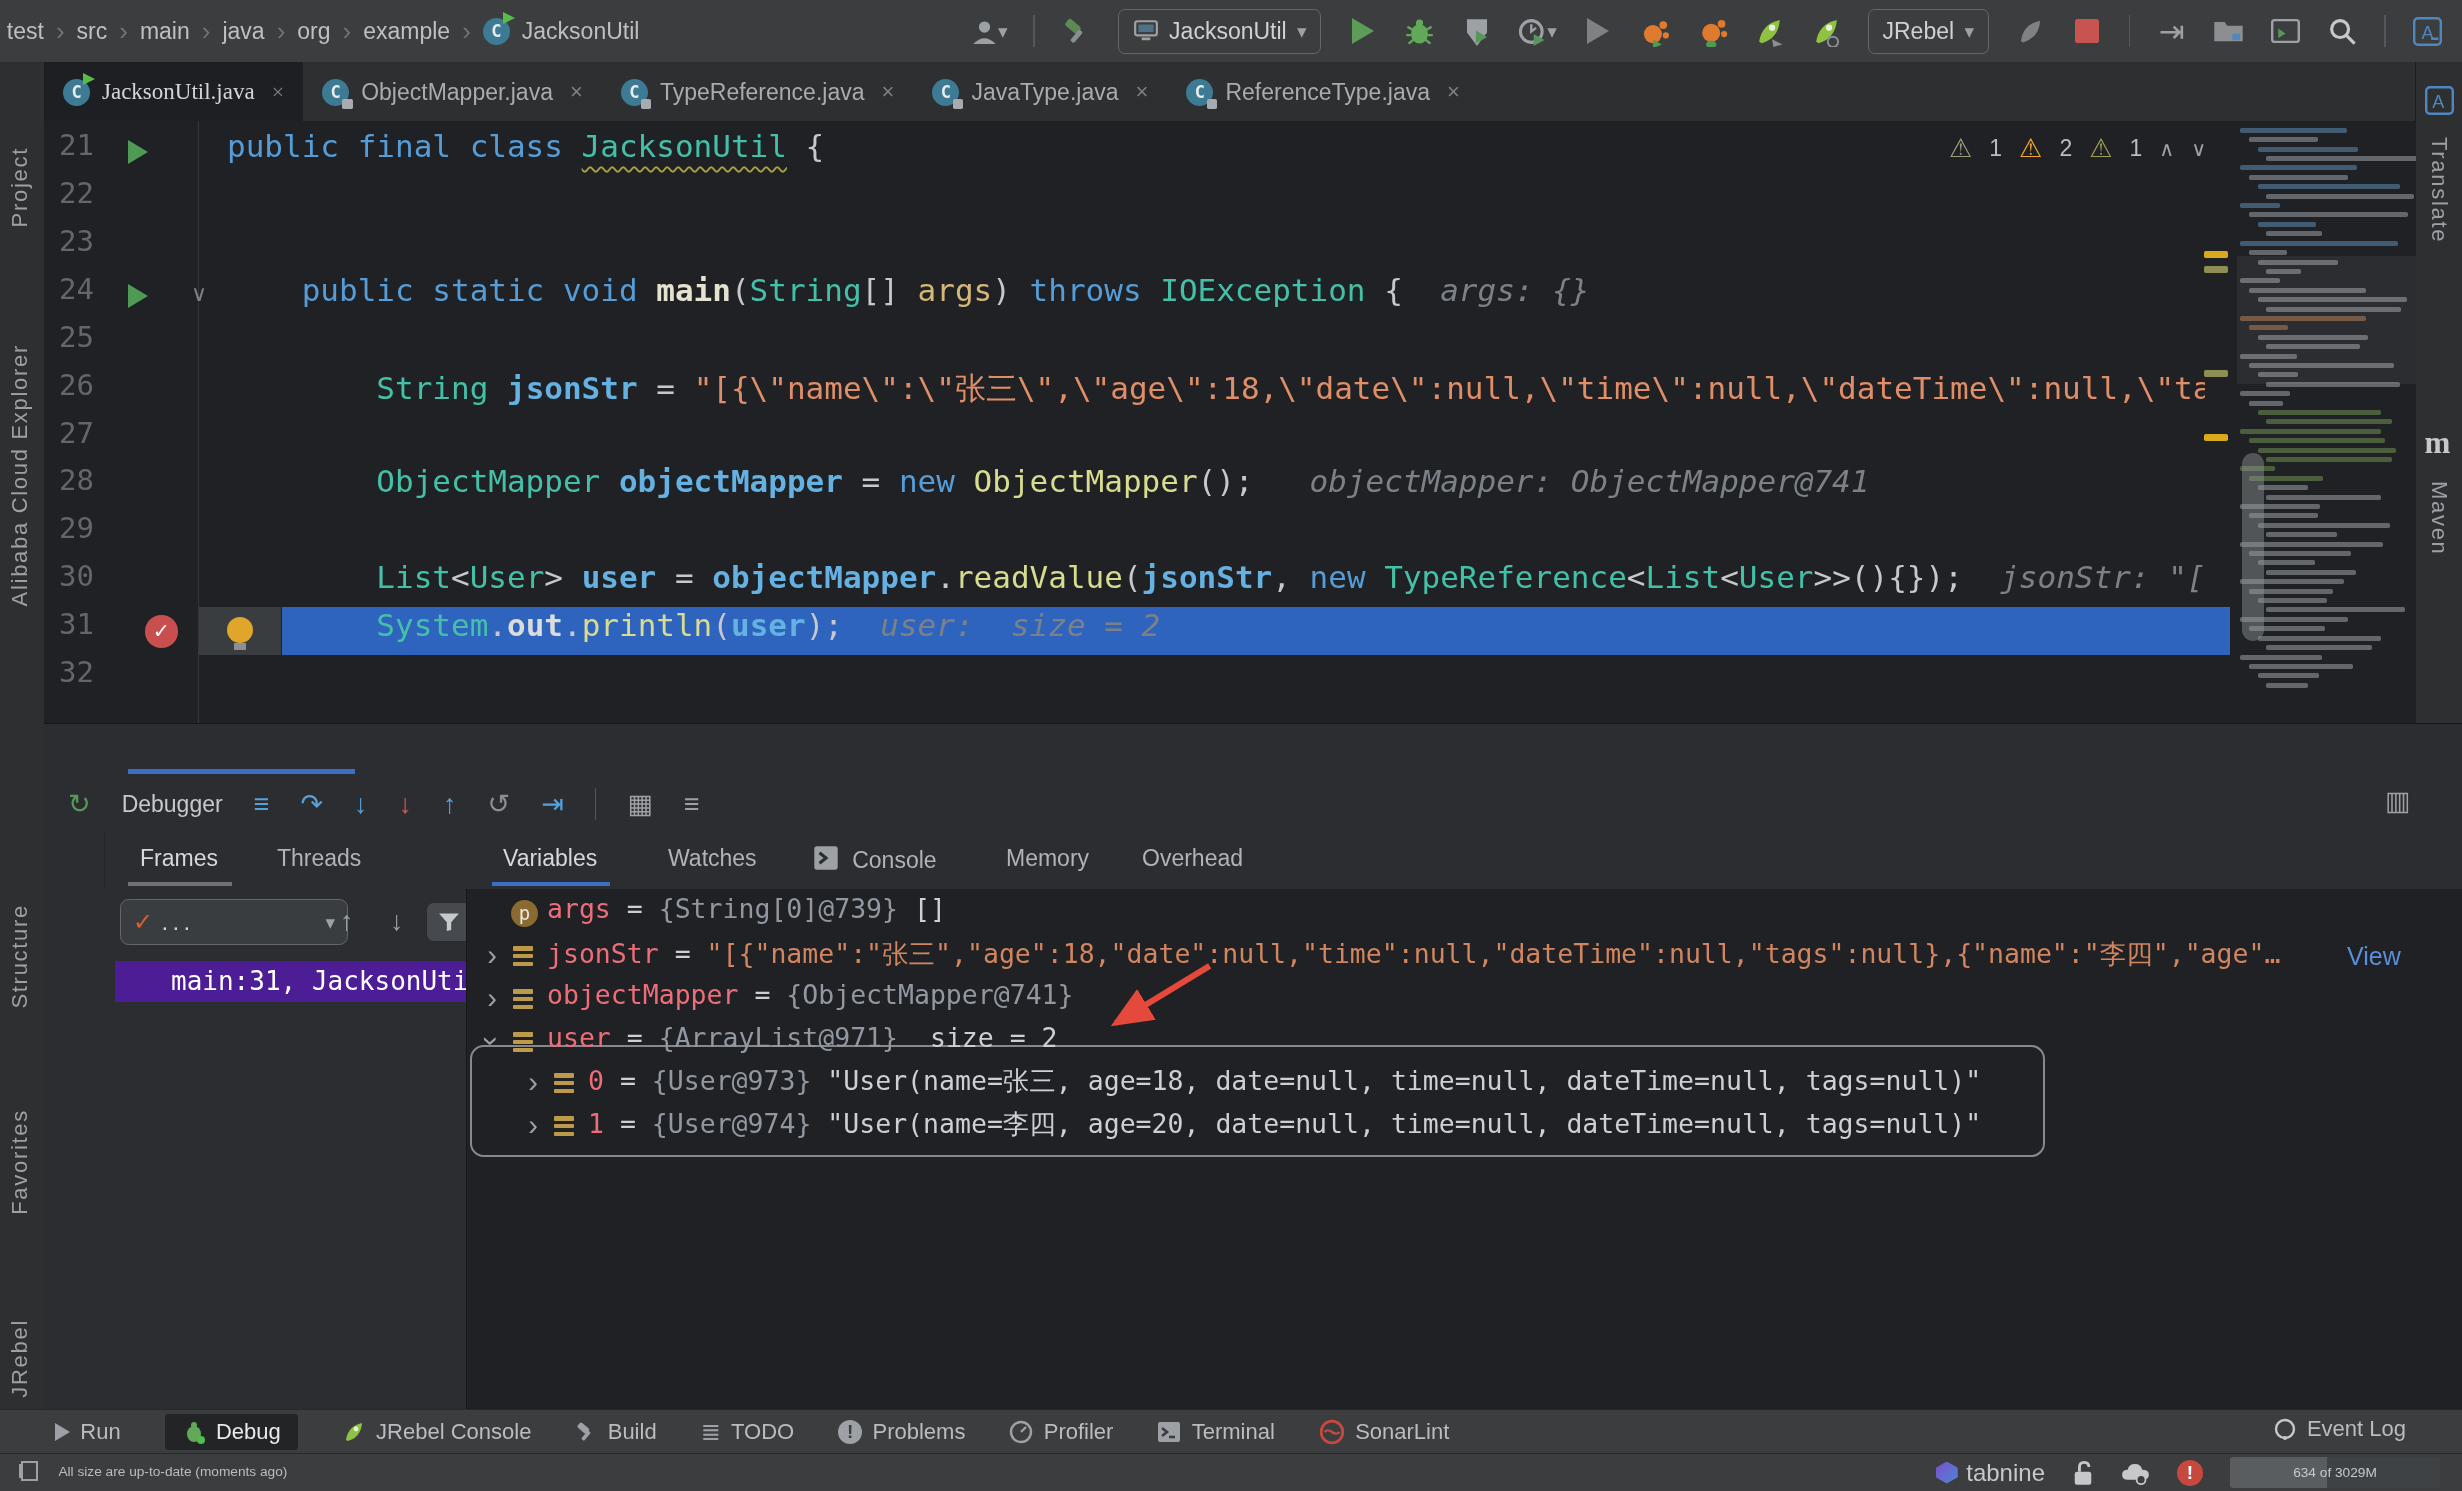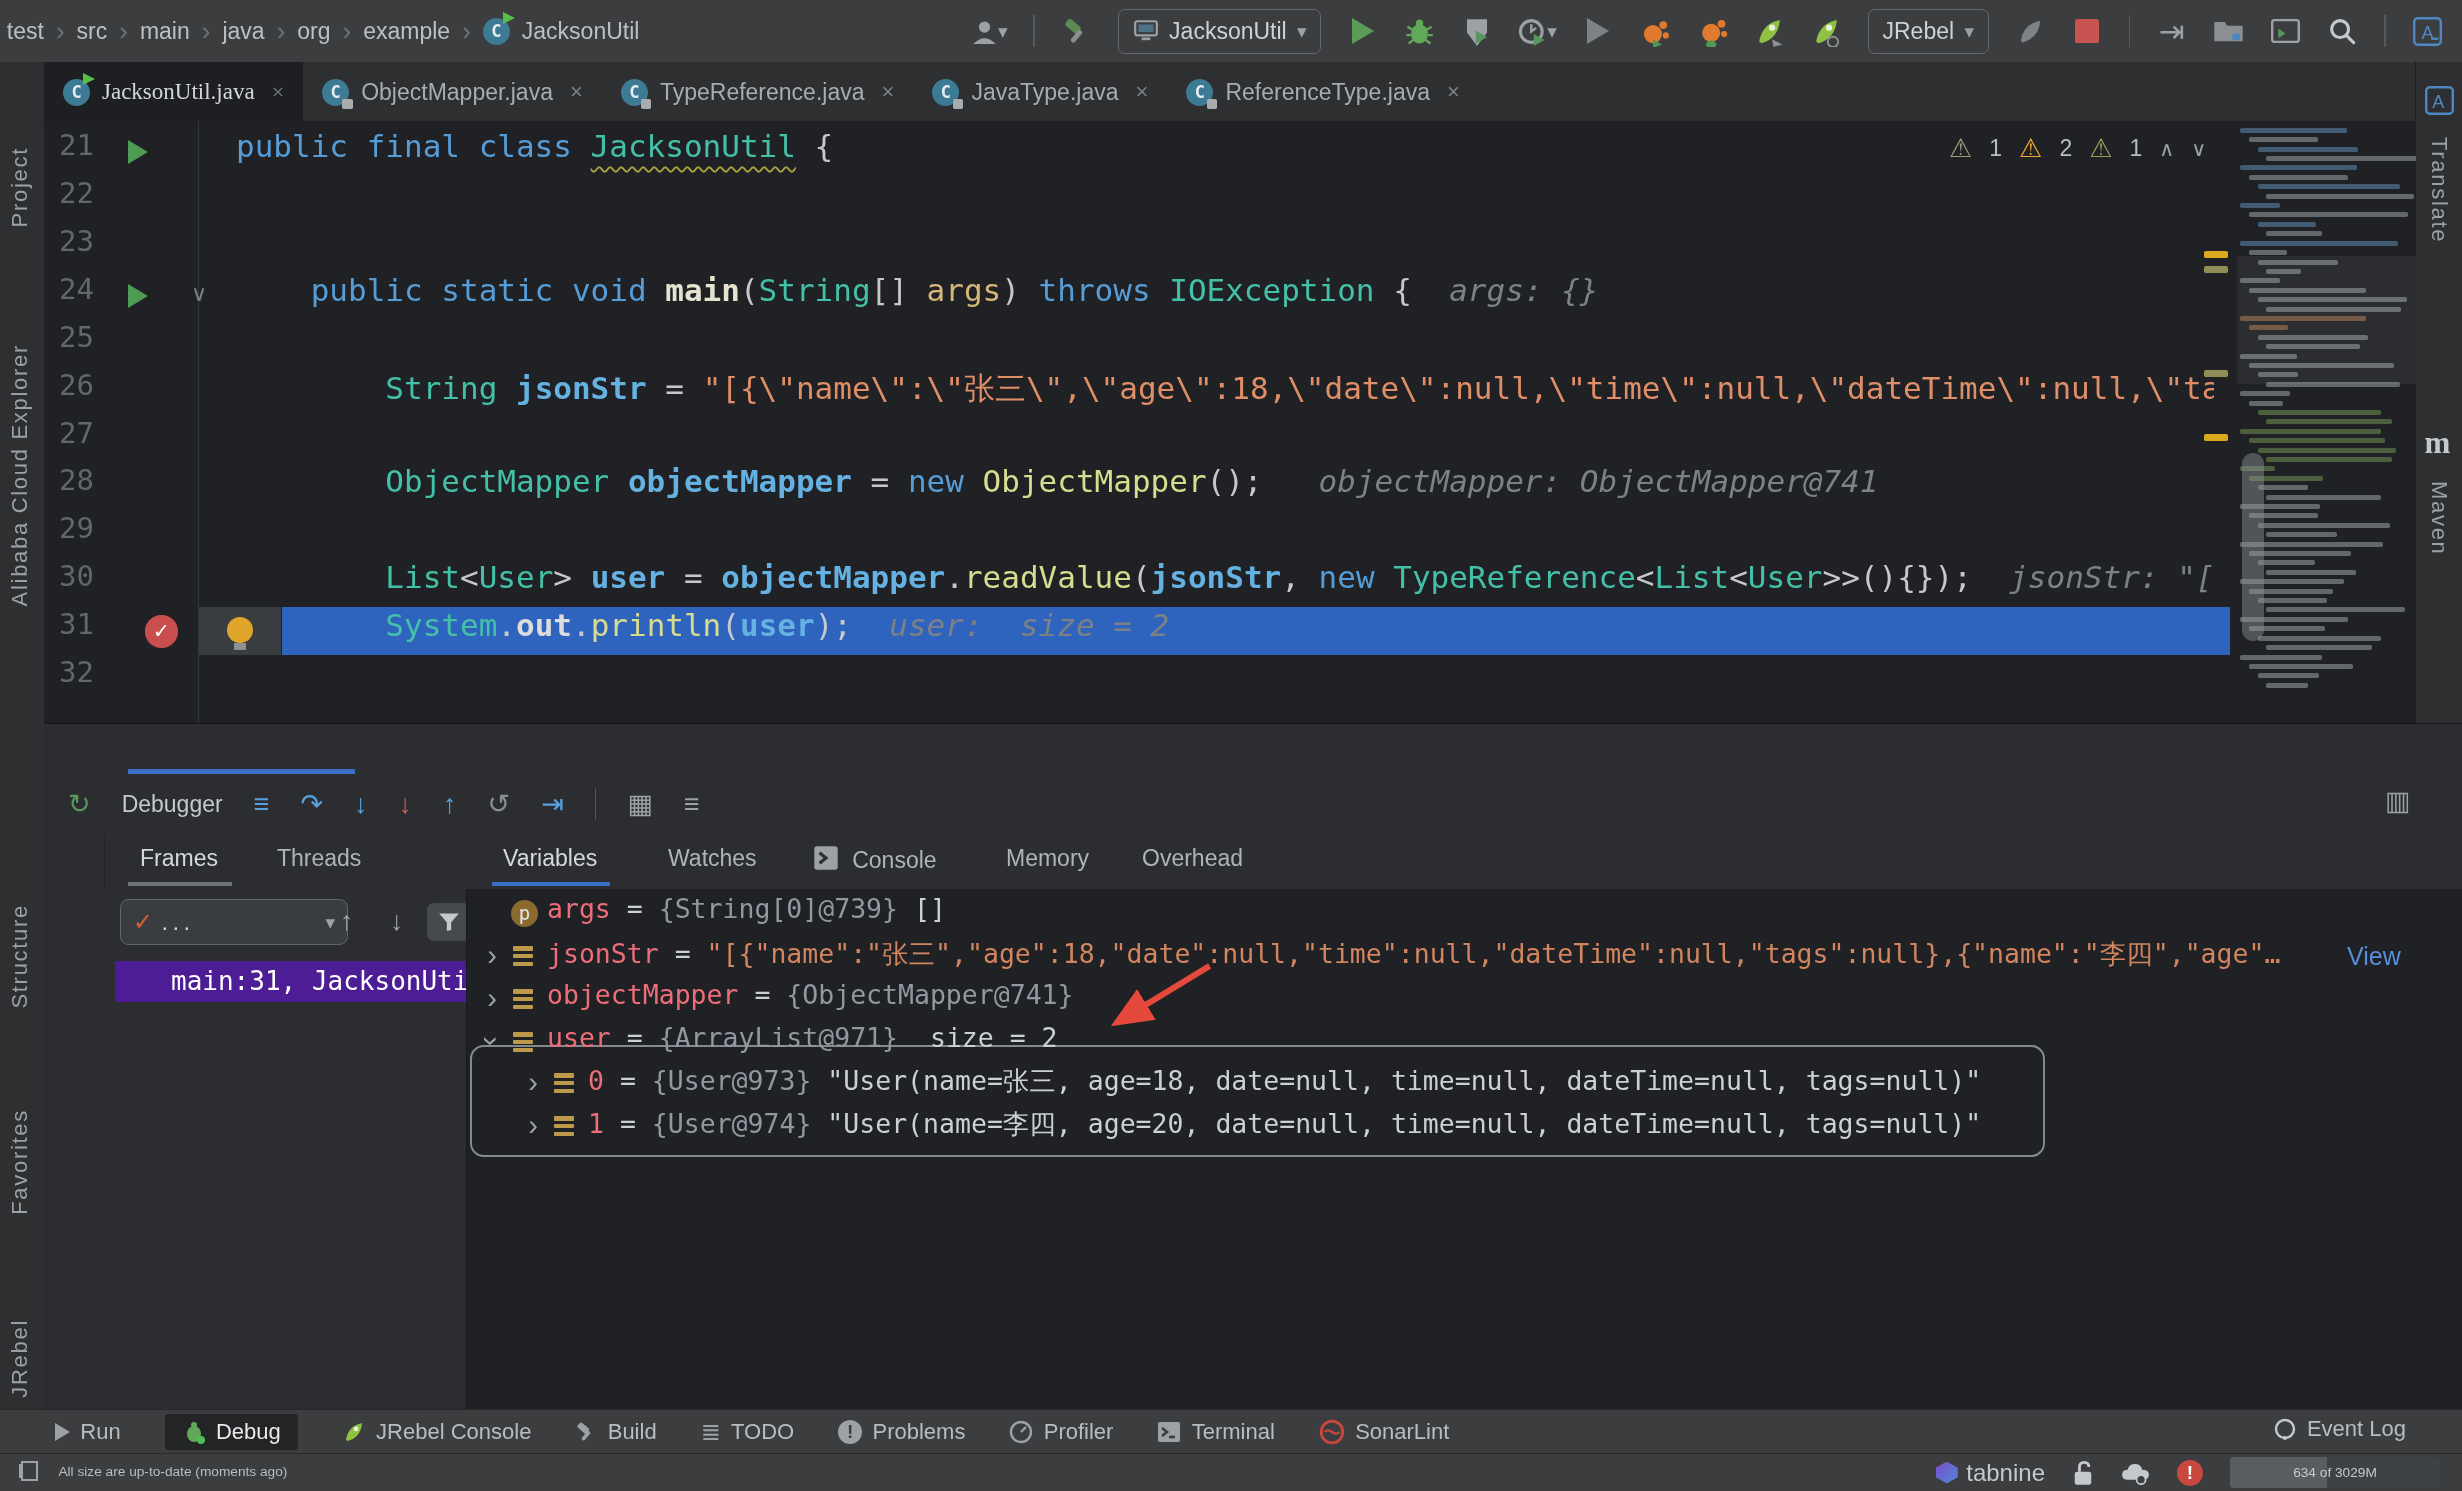--- a/index.html
+++ b/index.html
@@ -41,21 +41,21 @@
         font:29px "DejaVu Sans Mono",monospace;color:#62676c;}
   .runarrow{position:absolute;left:128px;width:0;height:0;border-left:20.5px solid #4f9b53;
         border-top:12px solid transparent;border-bottom:12px solid transparent;}
   .foldmk{position:absolute;left:186px;width:26px;height:48px;line-height:44px;color:#7d8184;font-size:22px;text-align:center;}
   .bp{position:absolute;left:145px;width:32.5px;height:32.5px;border-radius:50%;background:#c94f4e;color:#fff;
       font-size:20.5px;text-align:center;line-height:32.5px;}
   .bulbbg{position:absolute;left:199px;width:82px;height:48px;background:#3a3d40;}
   .bulb{position:absolute;left:227px;width:26px;height:26px;border-radius:50%;background:#e0a62b;}
   .bulb::after{content:"";position:absolute;left:6.8px;bottom:-6.8px;width:12px;height:6.8px;background:#8d9093;}
   .execline{position:absolute;left:282px;width:1948px;height:48px;background:#2e64bd;}
-  .crow{position:absolute;left:236px;width:1978px;height:48px;line-height:48px;white-space:pre;overflow:hidden;
+  .crow{position:absolute;left:227px;width:1978px;height:48px;line-height:48px;white-space:pre;overflow:hidden;
         font:31px "DejaVu Sans Mono",monospace;}
   .kw{color:#569cd6;} .cls{color:#45c0a8;} .mtd{color:#e5e3d0;font-weight:bold;} .prm{color:#d5b778;}
   .vr{color:#64b1e2;font-weight:bold;} .call{color:#d8dc8f;} .fld{color:#dcdcdc;font-weight:bold;}
   .str{color:#e08e68;} .pl{color:#c6c8cc;}
   .clsw{color:#45c0a8;text-decoration:underline wavy #a8a23f 1.7px;text-underline-offset:8.5px;}
   .hint{color:#7c8188;font-style:italic;}
   #inspect{left:1949px;top:133px;display:flex;align-items:center;gap:17px;font-size:23px;color:#b9bdc0;}
   .wtri{font-size:26px;} 
   
   .emark{position:absolute;left:2204px;width:24px;height:6.8px;border-radius:1.7px;}

